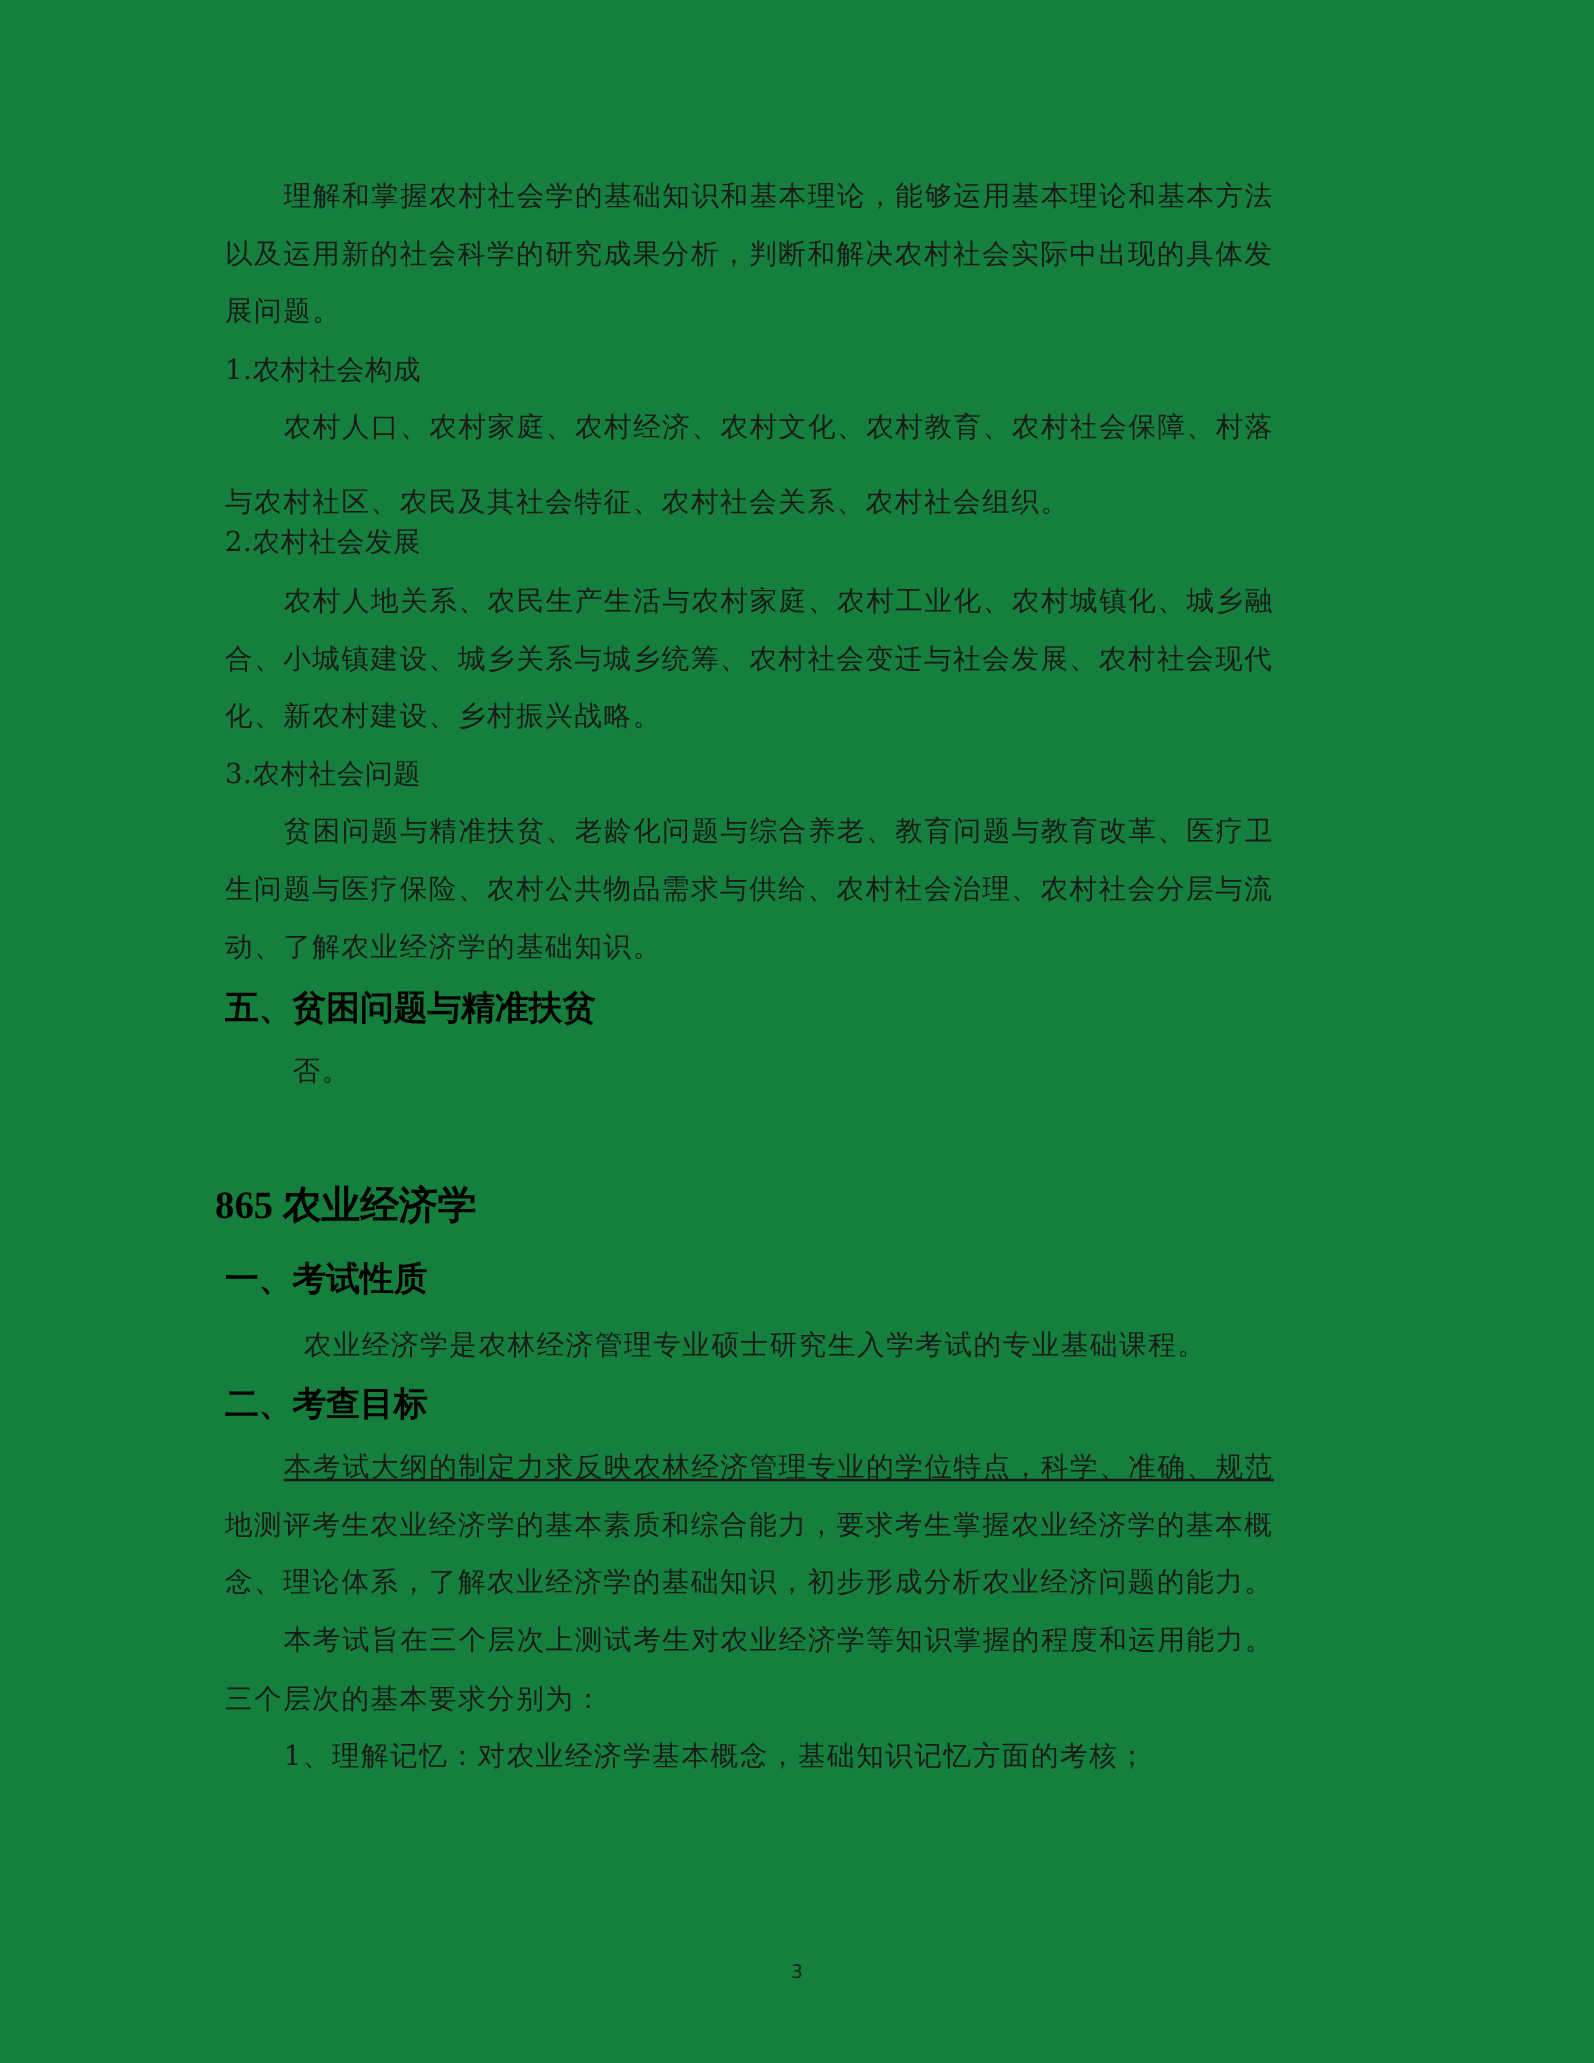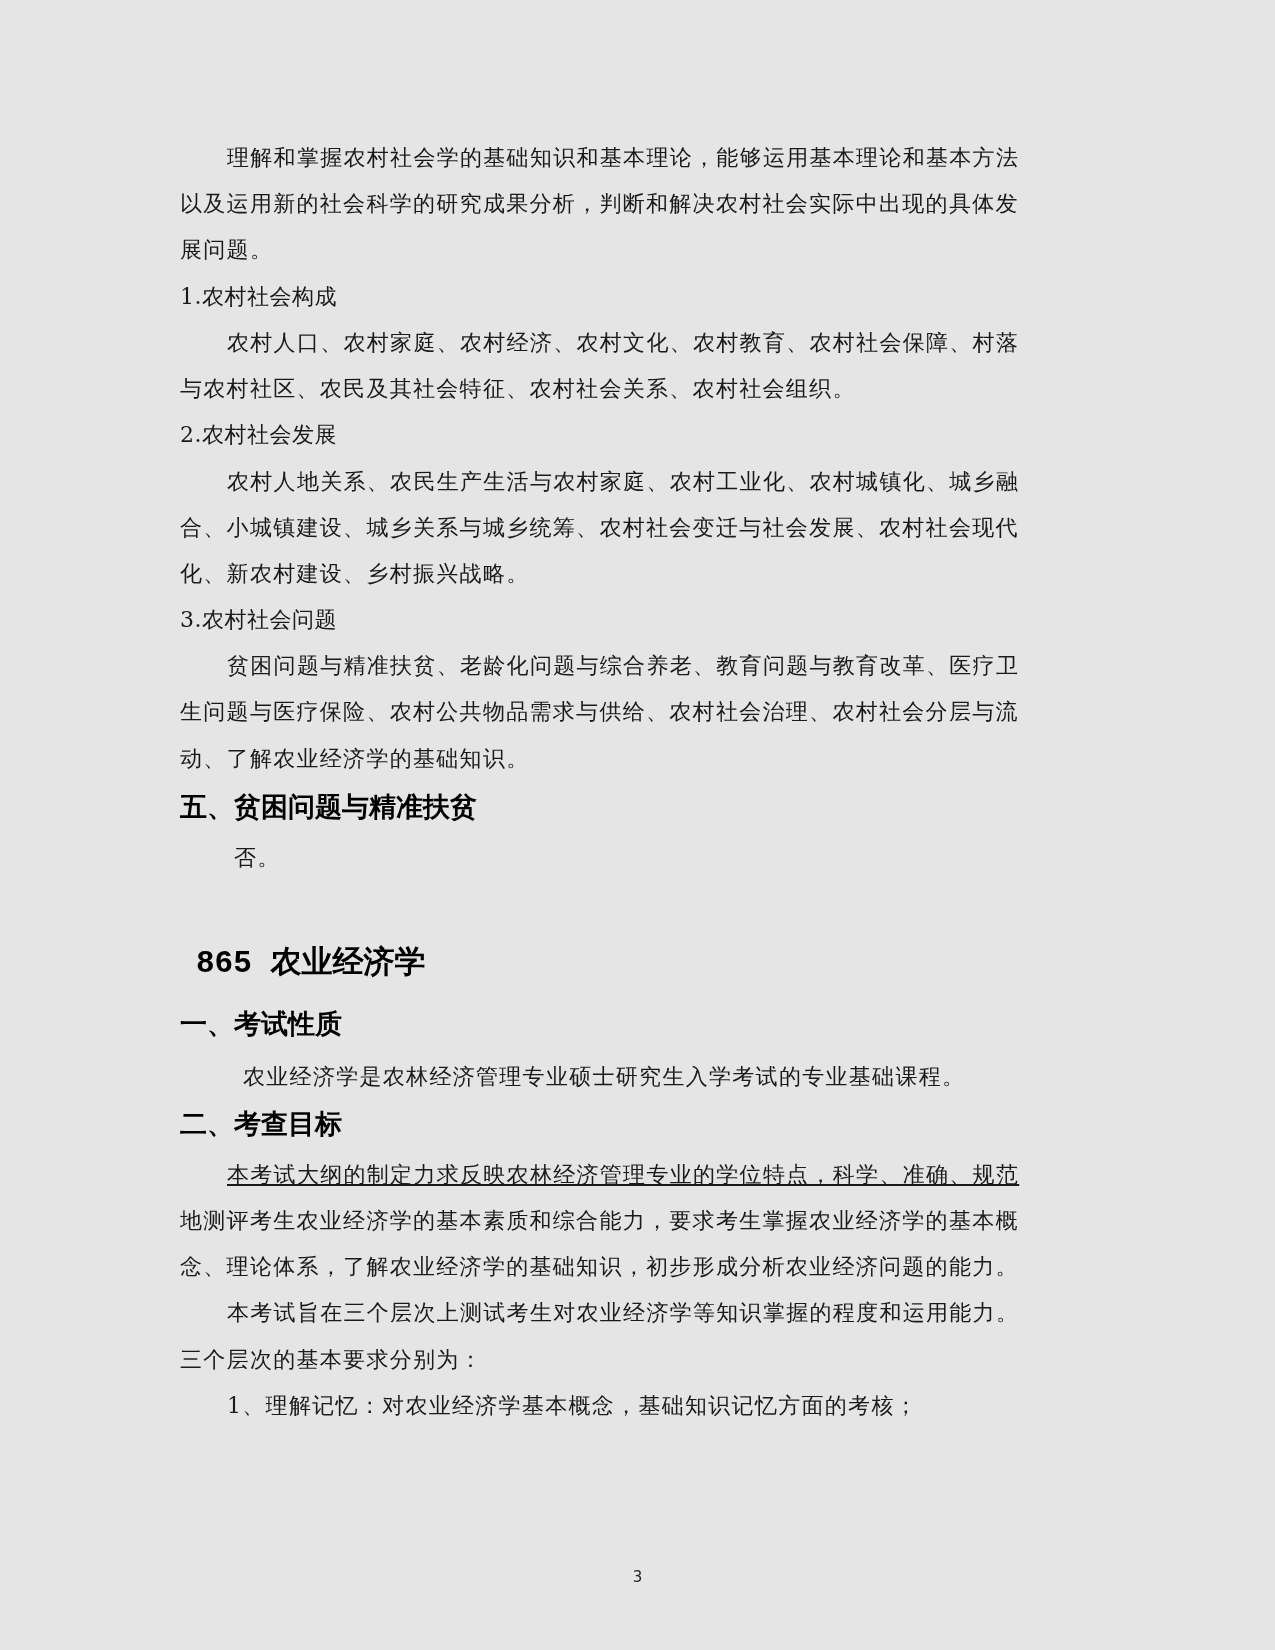--- a/index.html
+++ b/index.html
@@ -14,21 +14,21 @@
       overflow: hidden;
       font-family: "DejaVu Serif", "Liberation Serif", serif;
       color: #111111;
     }
     .page {
       position: absolute;
       left: 0;
       top: 0;
       width: 1275px;
       height: 1650px;
-      background: #e5e5e5;
+      background: #15803d;
     }
     .line {
       position: absolute;
       left: 180px;
       white-space: nowrap;
       font-size: 22px;
       line-height: 30px;
       letter-spacing: 1.3px;
       color: #1a1a1a;
     }
@@ -47,23 +47,23 @@
       left: 180px;
       white-space: nowrap;
       font-family: "DejaVu Sans", "Liberation Sans", sans-serif;
       font-weight: bold;
       font-size: 27px;
       line-height: 34px;
       color: #000000;
     }
     .title {
       position: absolute;
-      left: 196px;
+      left: 172px;
       white-space: nowrap;
-      font-family: Liberation Mono, monospace;
+      font-family: Liberation Serif, serif;
       font-weight: bold;
       font-size: 31px;
       line-height: 38px;
       color: #000000;
     }
     .page-number {
       position: absolute;
       left: 0;
       width: 1275px;
       top: 1568px;
@@ -77,21 +77,21 @@
 <body>
 
 <div class="page">
 
   <div class="line indent" style="top:143px;">理解和掌握农村社会学的基础知识和基本理论，能够运用基本理论和基本方法</div>
   <div class="line" style="top:189px;">以及运用新的社会科学的研究成果分析，判断和解决农村社会实际中出现的具体发</div>
   <div class="line" style="top:235px;">展问题。</div>
 
   <div class="line subhead" style="top:282px;">1.农村社会构成</div>
   <div class="line indent" style="top:328px;">农村人口、农村家庭、农村经济、农村文化、农村教育、农村社会保障、村落</div>
-  <div class="line" style="top:374px;">与农村社区、农民及其社会特征、农村社会关系、农村社会组织。</div>
+  <div class="line" style="top:388px;">与农村社区、农民及其社会特征、农村社会关系、农村社会组织。</div>
 
   <div class="line subhead" style="top:420px;">2.农村社会发展</div>
   <div class="line indent" style="top:467px;text-align:center;">农村人地关系、农民生产生活与农村家庭、农村工业化、农村城镇化、城乡融</div>
   <div class="line" style="top:513px;">合、小城镇建设、城乡关系与城乡统筹、农村社会变迁与社会发展、农村社会现代</div>
   <div class="line" style="top:559px;">化、新农村建设、乡村振兴战略。</div>
 
   <div class="line subhead" style="top:605px;">3.农村社会问题</div>
   <div class="line indent" style="top:651px;">贫困问题与精准扶贫、老龄化问题与综合养老、教育问题与教育改革、医疗卫</div>
   <div class="line" style="top:697px;">生问题与医疗保险、农村公共物品需求与供给、农村社会治理、农村社会分层与流</div>
   <div class="line" style="top:744px;">动、了解农业经济学的基础知识。</div>

